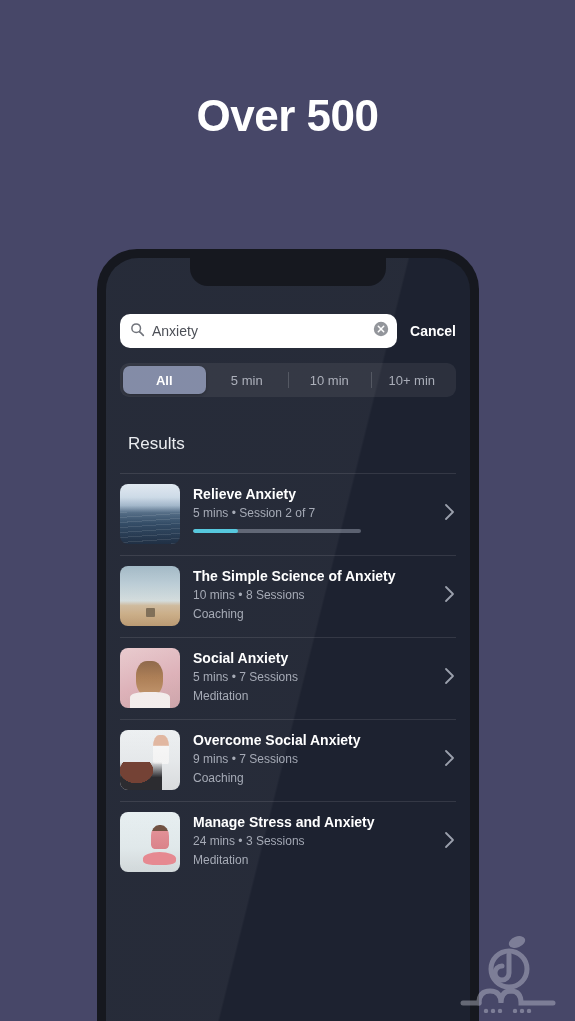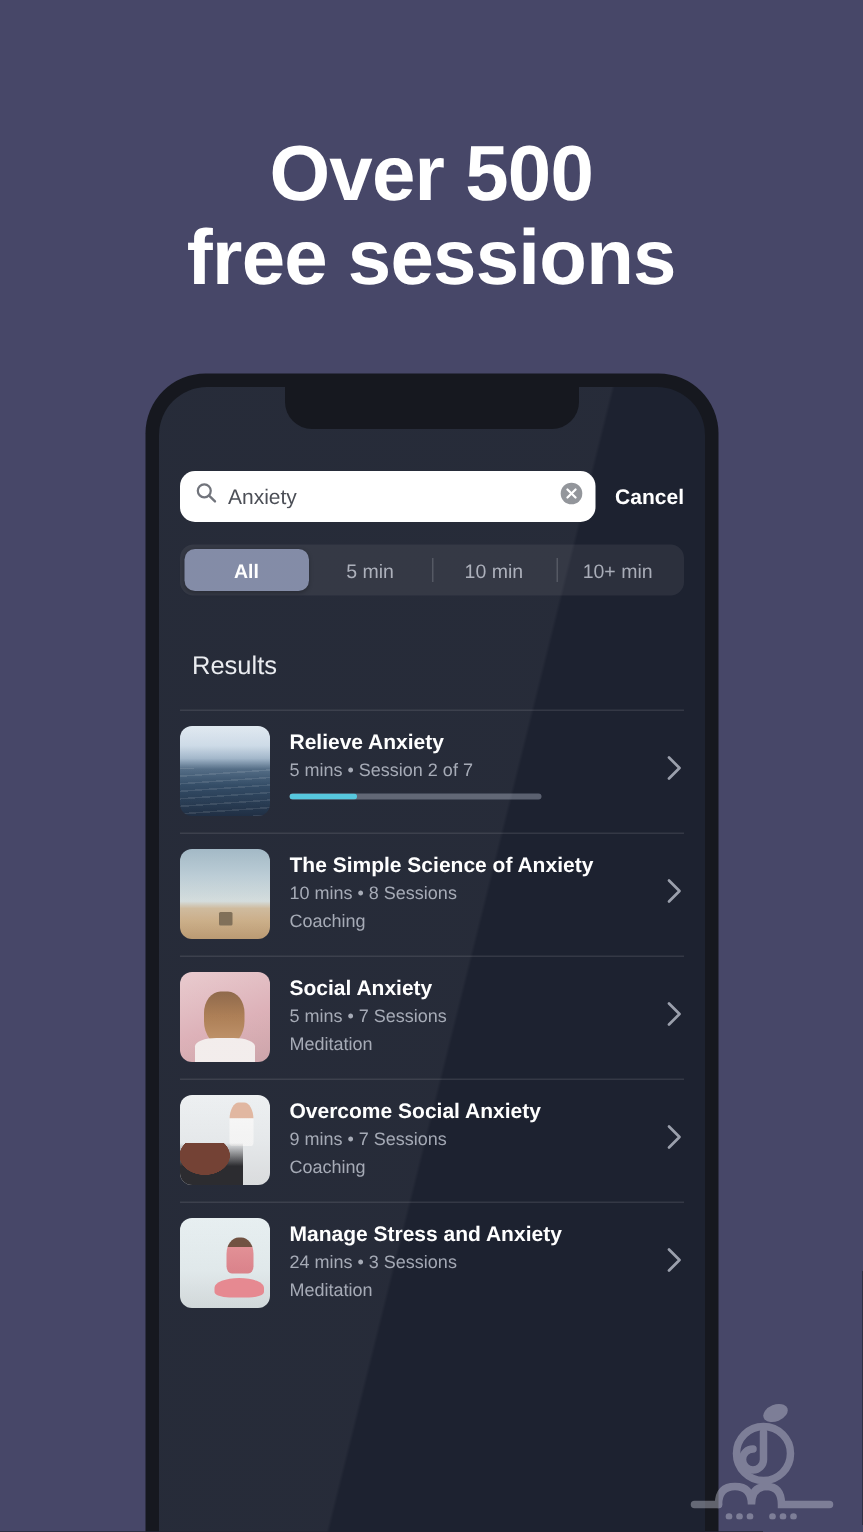--- a/index.html
+++ b/index.html
@@ -16,21 +16,21 @@
   }
 
   
   .headline {
     position: absolute;
     top: 88px;
     left: 0;
     width: 575px;
     text-align: center;
     color: #ffffff;
-    font-size: 52px;
+    font-size: 44px;
     font-weight: bold;
     line-height: 56px;
     letter-spacing: -0.5px;
   }
   .headline .line { display: block; }
 
   
   .phone {
     position: absolute;
     left: 97px;
@@ -338,21 +338,20 @@
     height: 88px;
     opacity: 0.42;
     z-index: 40;
   }
 </style>
 </head>
 <body>
 
 <div class="headline">
   <span class="line">Over 500</span>
-  <span class="line">free sessions</span>
 </div>
 
 <div class="phone">
   <div class="screen">
 
     <div class="notch"></div>
     <div class="sheen"></div>
 
     <div class="search-row">
       <div class="search-field">

